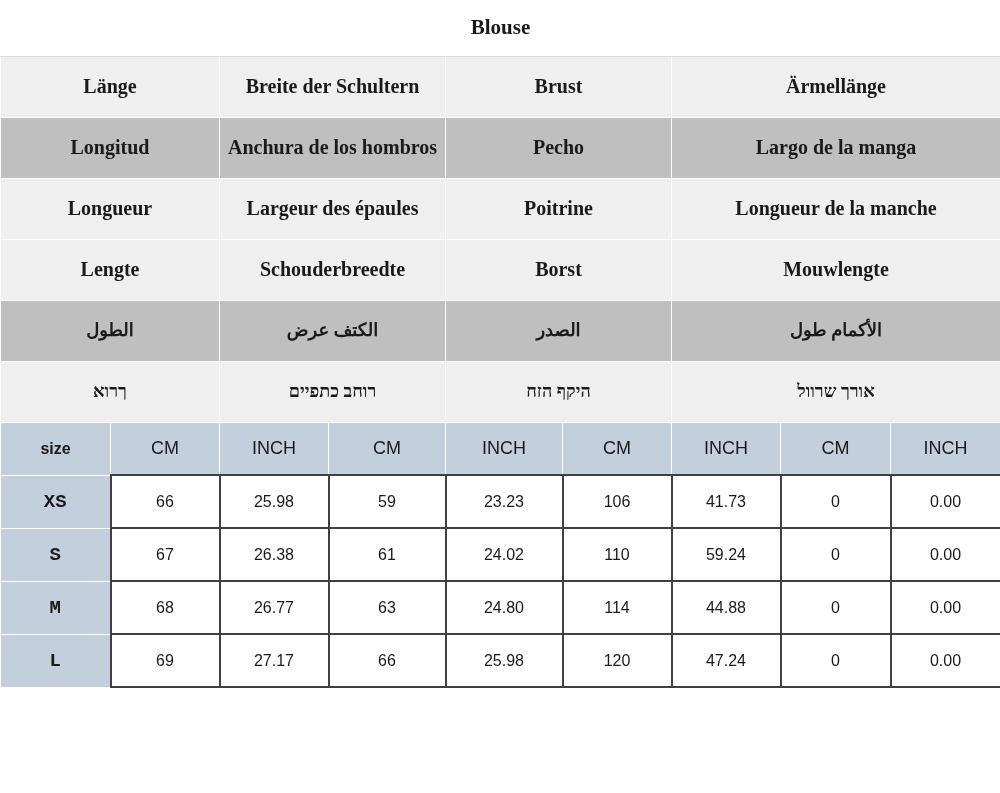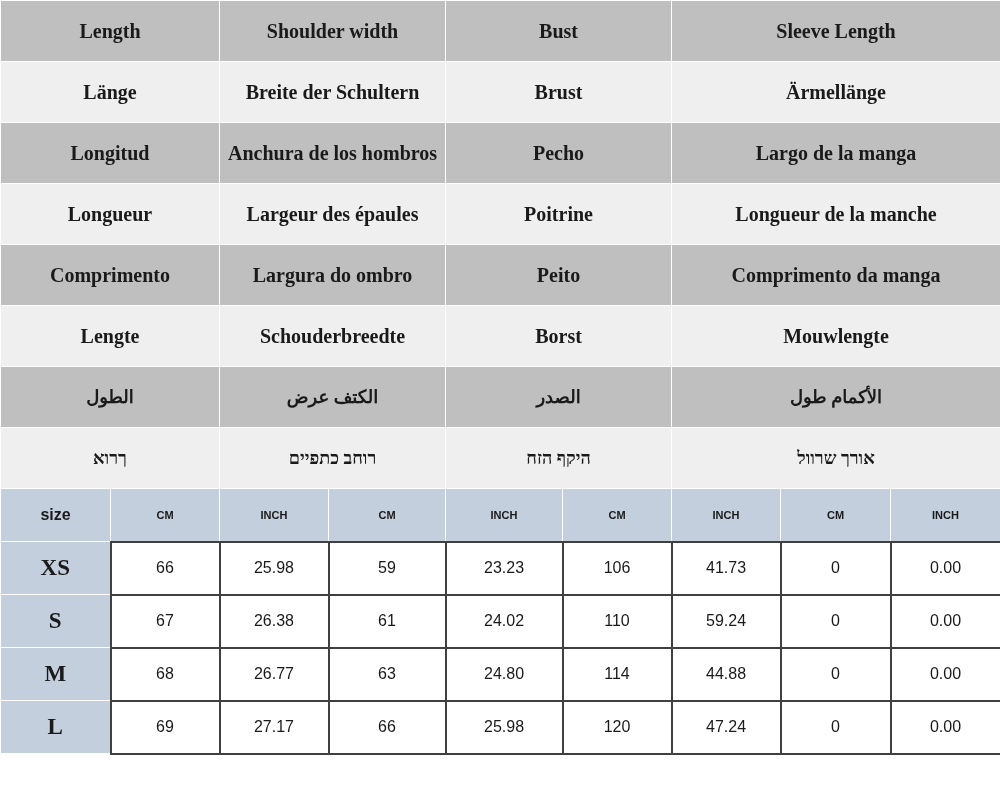--- a/index.html
+++ b/index.html
@@ -50,43 +50,43 @@
     height: 61px;
     line-height: 1.12;
   }
   .lang.shade td { background: #bfbfbf; }
   .lang.light td { background: #efefef; }
   .lang.rtl td { font-size: 18px; }
 
   
   .units td {
     background: #c3cfdd;
-    font-size: 11px;
-    font-weight: bold;
+    font-size: 18px;
+    font-weight: normal;
     height: 53px;
     font-family: "Liberation Sans", sans-serif;
     border: 1px solid #ffffff;
   }
   .units td.size-head {
     font-weight: bold;
     font-size: 16px;
   }
 
   
   .data td {
     background: #ffffff;
     font-size: 16px;
     height: 53px;
     font-family: "Liberation Sans", sans-serif;
     border: 2px solid #404040;
   }
   .data td.size-cell {
     background: #c3cfdd;
-    font-family: Liberation Serif, serif;
-    font-size: 23px;
+    font-family: Liberation Mono, monospace;
+    font-size: 19px;
     font-weight: bold;
     border: 1px solid #ffffff;
   }
 </style>
 </head>
 <body>
 
 <div class="sheet">
   <table>
     <colgroup>
@@ -94,27 +94,24 @@
       <col style="width:109px">
       <col style="width:109px">
       <col style="width:117px">
       <col style="width:117px">
       <col style="width:109px">
       <col style="width:109px">
       <col style="width:110px">
       <col style="width:110px">
     </colgroup>
     <tbody>
-
-      <tr class="lang shade">
-        <td colspan="2">Length</td>
-        <td colspan="2">Shoulder width</td>
-        <td colspan="2">Bust</td>
-        <td colspan="3">Sleeve Length</td>
-      </tr>
+      <tr class="title-row">
+        <td colspan="9">Blouse</td>
+      </tr>
+
 
       <tr class="lang light">
         <td colspan="2">Länge</td>
         <td colspan="2">Breite der Schultern</td>
         <td colspan="2">Brust</td>
         <td colspan="3">Ärmellänge</td>
       </tr>
 
       <tr class="lang shade">
         <td colspan="2">Longitud</td>
@@ -123,26 +120,20 @@
         <td colspan="3">Largo de la manga</td>
       </tr>
 
       <tr class="lang light">
         <td colspan="2">Longueur</td>
         <td colspan="2">Largeur des épaules</td>
         <td colspan="2">Poitrine</td>
         <td colspan="3">Longueur de la manche</td>
       </tr>
 
-      <tr class="lang shade">
-        <td colspan="2">Comprimento</td>
-        <td colspan="2">Largura do ombro</td>
-        <td colspan="2">Peito</td>
-        <td colspan="3">Comprimento da manga</td>
-      </tr>
 
       <tr class="lang light">
         <td colspan="2">Lengte</td>
         <td colspan="2">Schouderbreedte</td>
         <td colspan="2">Borst</td>
         <td colspan="3">Mouwlengte</td>
       </tr>
 
       <tr class="lang shade rtl" dir="rtl">
         <td colspan="2">الطول</td>

